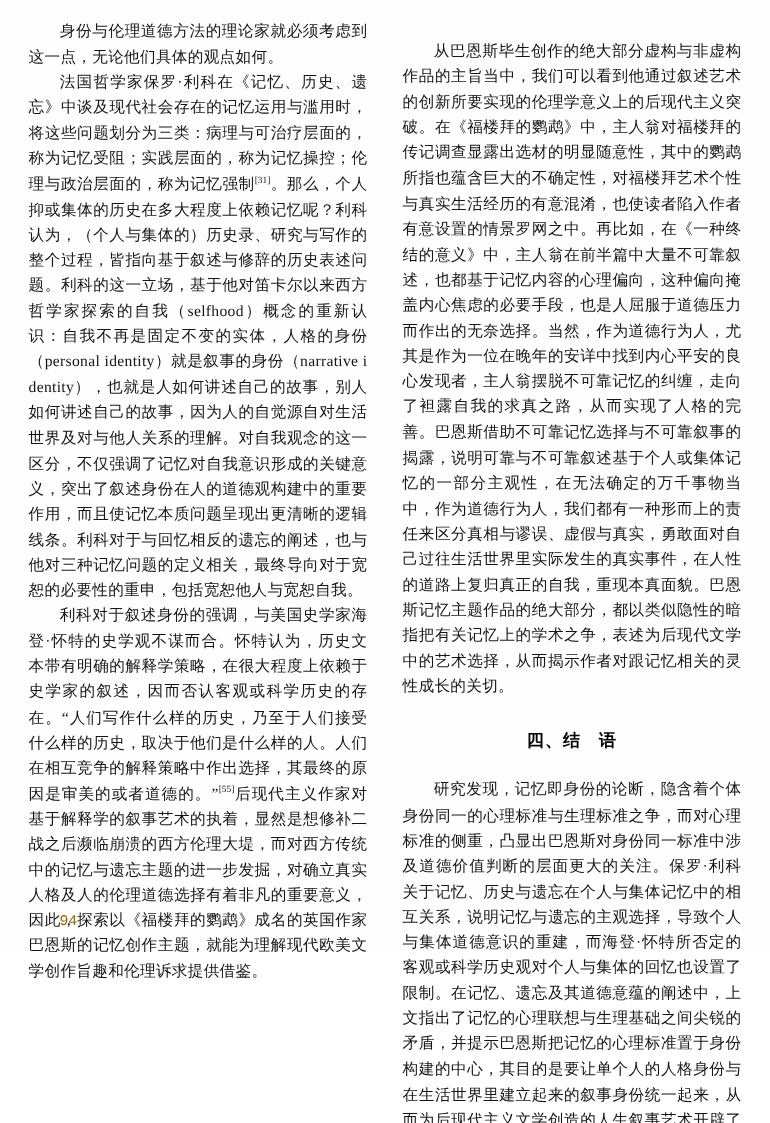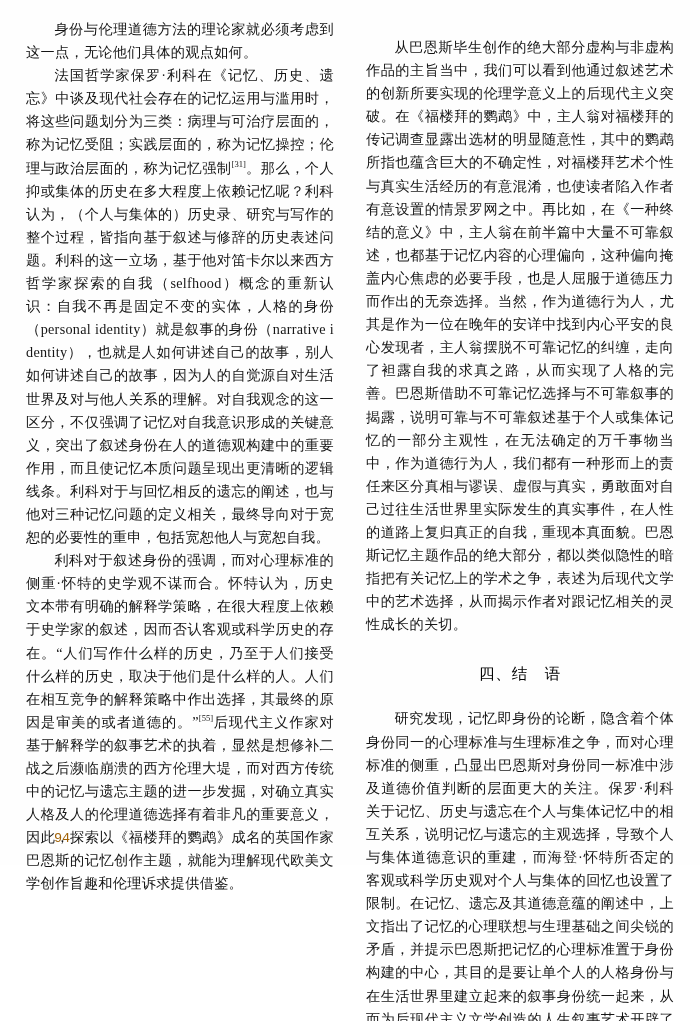--- a/index.html
+++ b/index.html
@@ -48,21 +48,21 @@
   .sup {
     font-size: 8.6px;
     vertical-align: super;
     line-height: 0;
     letter-spacing: 0;
   }
   h2.section-heading {
     margin: 26px 0 22px 0;
     font-size: 15.5px;
     line-height: 23px;
-    font-weight: normal;
+    font-weight: bold;
     text-align: center;
     letter-spacing: 0.06em;
     text-indent: 0;
     font-family: "Liberation Sans", "DejaVu Sans", sans-serif;
     color: #000000;
   }
   .page-number {
     position: absolute;
     left: 26px;
     bottom: 18px;
@@ -81,21 +81,21 @@
 
   <div class="columns">
 
     <div class="column">
 
       <p class="para">身份与伦理道德方法的理论家就必须考虑到这一点，无论他们具体的观点如何。</p>
 
 
       <p class="para"><span>法国哲学家保罗·利科在《记忆、历史、遗忘》中谈及现代社会存在的记忆运用与滥用时，将这些问题划分为三类：病理与可治疗层面的，称为记忆受阻；实践层面的，称为记忆操控；伦理与政治层面的，称为记忆强制</span><span class="sup">[31]</span><span>。那么，个人抑或集体的历史在多大程度上依赖记忆呢？利科认为，（个人与集体的）历史录、研究与写作的整个过程，皆指向基于叙述与修辞的历史表述问题。利科的这一立场，基于他对笛卡尔以来西方哲学家探索的自我（selfhood）概念的重新认识：自我不再是固定不变的实体，人格的身份（personal identity）就是叙事的身份（narrative identity），也就是人如何讲述自己的故事，别人如何讲述自己的故事，因为人的自觉源自对生活世界及对与他人关系的理解。对自我观念的这一区分，不仅强调了记忆对自我意识形成的关键意义，突出了叙述身份在人的道德观构建中的重要作用，而且使记忆本质问题呈现出更清晰的逻辑线条。利科对于与回忆相反的遗忘的阐述，也与他对三种记忆问题的定义相关，最终导向对于宽恕的必要性的重申，包括宽恕他人与宽恕自我。</span></p>
 
-      <p class="para"><span>利科对于叙述身份的强调，而对心理标准的侧重·怀特的史学观不谋而合。怀特认为，历史文本带有明确的解释学策略，在很大程度上依赖于史学家的叙述，因而否认客观或科学历史的存在。“人们写作什么样的历史，乃至于人们接受什么样的历史，取决于他们是什么样的人。人们在相互竞争的解释策略中作出选择，其最终的原因是审美的或者道德的。”</span><span class="sup">[55]</span><span>后现代主义作家对基于解释学的叙事艺术的执着，显然是想修补二战之后濒临崩溃的西方伦理大堤，而对西方传统中的记忆与遗忘主题的进一步发掘，对确立真实人格及人的伦理道德选择有着非凡的重要意义，因此，探索以《福楼拜的鹦鹉》成名的英国作家巴恩斯的记忆创作主题，就能为理解现代欧美文学创作旨趣和伦理诉求提供借鉴。</span></p>
+      <p class="para"><span>利科对于叙述身份的强调，与美国史学家海登·怀特的史学观不谋而合。怀特认为，历史文本带有明确的解释学策略，在很大程度上依赖于史学家的叙述，因而否认客观或科学历史的存在。“人们写作什么样的历史，乃至于人们接受什么样的历史，取决于他们是什么样的人。人们在相互竞争的解释策略中作出选择，其最终的原因是审美的或者道德的。”</span><span class="sup">[55]</span><span>后现代主义作家对基于解释学的叙事艺术的执着，显然是想修补二战之后濒临崩溃的西方伦理大堤，而对西方传统中的记忆与遗忘主题的进一步发掘，对确立真实人格及人的伦理道德选择有着非凡的重要意义，因此，探索以《福楼拜的鹦鹉》成名的英国作家巴恩斯的记忆创作主题，就能为理解现代欧美文学创作旨趣和伦理诉求提供借鉴。</span></p>
 
     </div>
 
     <div class="column">
 
       <div class="spacer-top-right"></div>
 
       <p class="para">从巴恩斯毕生创作的绝大部分虚构与非虚构作品的主旨当中，我们可以看到他通过叙述艺术的创新所要实现的伦理学意义上的后现代主义突破。在《福楼拜的鹦鹉》中，主人翁对福楼拜的传记调查显露出选材的明显随意性，其中的鹦鹉所指也蕴含巨大的不确定性，对福楼拜艺术个性与真实生活经历的有意混淆，也使读者陷入作者有意设置的情景罗网之中。再比如，在《一种终结的意义》中，主人翁在前半篇中大量不可靠叙述，也都基于记忆内容的心理偏向，这种偏向掩盖内心焦虑的必要手段，也是人屈服于道德压力而作出的无奈选择。当然，作为道德行为人，尤其是作为一位在晚年的安详中找到内心平安的良心发现者，主人翁摆脱不可靠记忆的纠缠，走向了袒露自我的求真之路，从而实现了人格的完善。巴恩斯借助不可靠记忆选择与不可靠叙事的揭露，说明可靠与不可靠叙述基于个人或集体记忆的一部分主观性，在无法确定的万千事物当中，作为道德行为人，我们都有一种形而上的责任来区分真相与谬误、虚假与真实，勇敢面对自己过往生活世界里实际发生的真实事件，在人性的道路上复归真正的自我，重现本真面貌。巴恩斯记忆主题作品的绝大部分，都以类似隐性的暗指把有关记忆上的学术之争，表述为后现代文学中的艺术选择，从而揭示作者对跟记忆相关的灵性成长的关切。</p>
 
       <h2 class="section-heading">四、结　语</h2>

